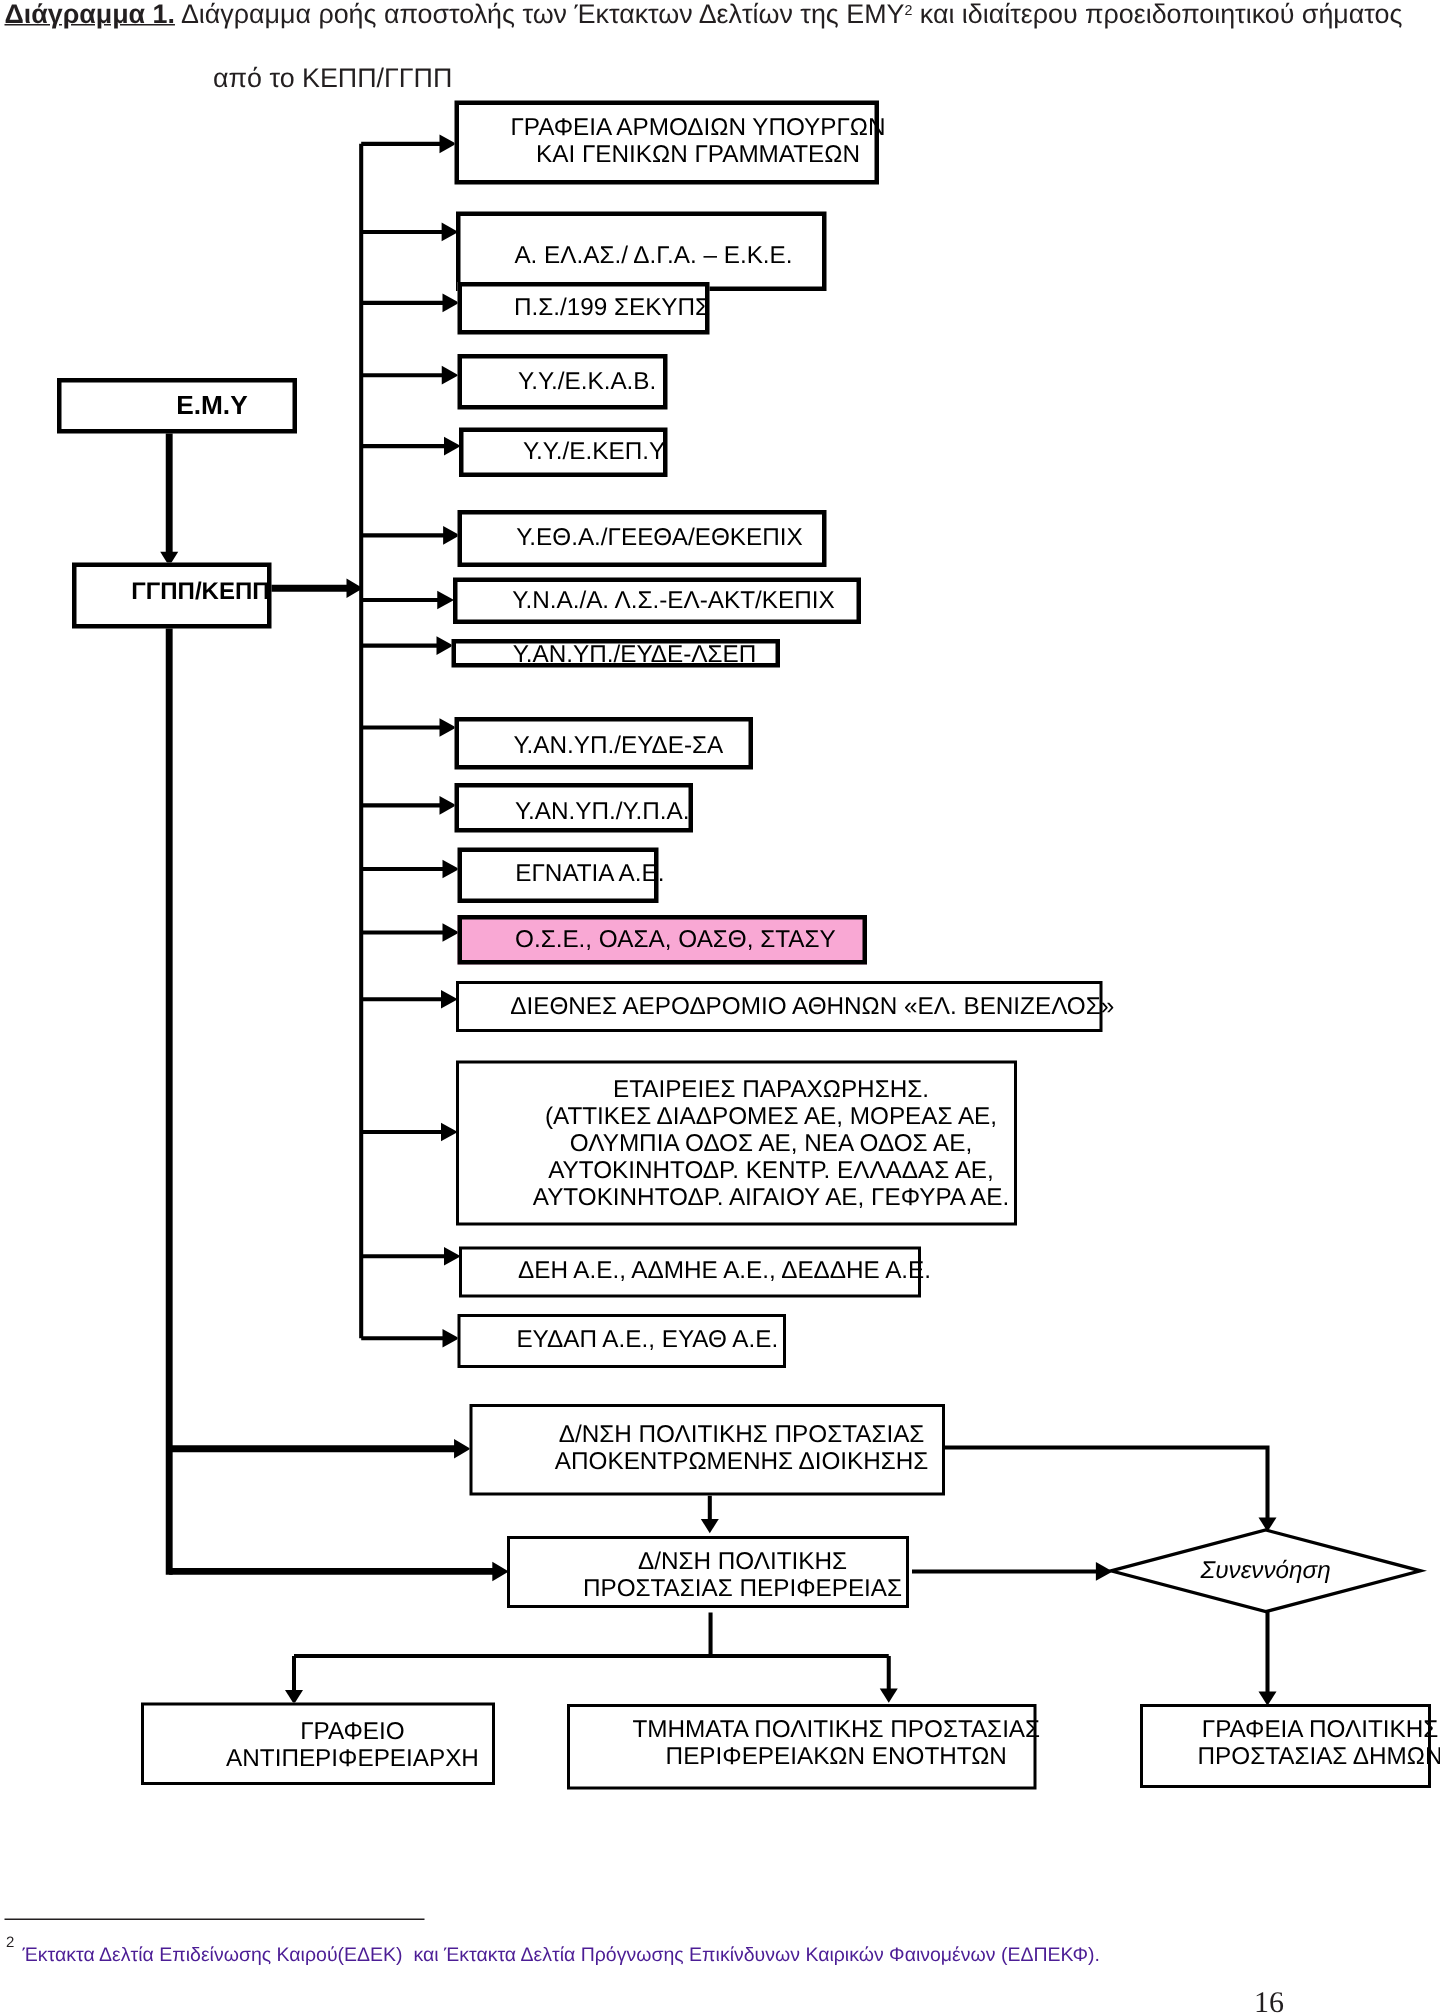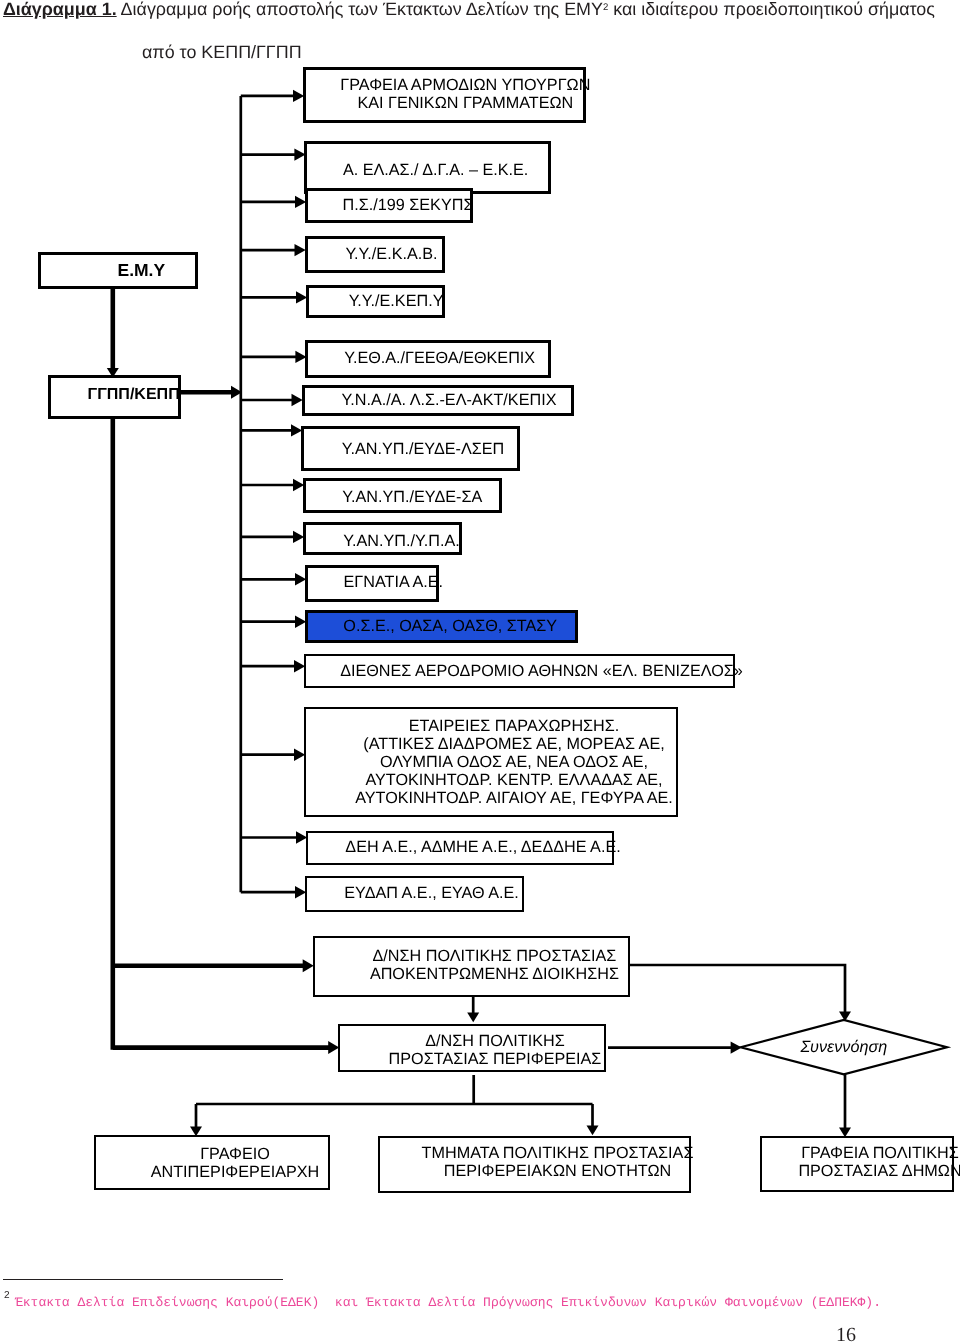--- a/index.html
+++ b/index.html
@@ -11,21 +11,21 @@
   .hdr-wrap{position:absolute;left:3px;top:-2px;width:940px;}
   .hdr-line{font-family:"Liberation Sans",sans-serif;font-size:17.9px;line-height:23px;color:#231f20;}
   #hdr2{text-align:left;padding-left:139px;margin-top:20px;}
   #fig-label{font-weight:bold;text-decoration:underline;}
   sup.fn{font-size:9.5px;vertical-align:baseline;position:relative;top:-5.5px;line-height:0;}
   .node{position:absolute;box-sizing:border-box;background:transparent;
         display:flex;align-items:center;justify-content:center;text-align:center;padding-left:46px;}
   .node .lbl{display:block;white-space:pre;}
   .dia-label{position:absolute;display:flex;align-items:center;justify-content:center;text-align:center;}
   #fn-rule{position:absolute;left:3px;top:1279px;width:280px;height:1.4px;background:#231f20;}
-  #fn-text{position:absolute;left:15px;top:1295px;font-family:Liberation Mono, monospace;font-size:13px;color:#ec4899;white-space:pre;}
+  #fn-text{position:absolute;left:15px;top:1295px;font-family:Liberation Sans, sans-serif;font-size:13px;color:#4c1d95;white-space:pre;}
   #fn-mark{position:absolute;left:4px;top:1290px;font-family:"Liberation Sans",sans-serif;font-size:10px;color:#231f20;}
   #page-num{position:absolute;left:836px;top:1324px;font-family:"Liberation Serif",serif;font-size:20px;color:#231f20;}
 </style>
 </head>
 <body>
 
 <div id="page">
 
   <div class="hdr-wrap">
     <div class="hdr-line">
@@ -114,33 +114,33 @@
       </div>
       <div class="node" style="left: 306px; top: 285.3px; width: 138.5px; height: 32.4px; border: 3px solid rgb(0, 0, 0); font-size: 16.2px; line-height: 17.8px; font-weight: normal; background: rgb(255, 255, 255);">
         <span class="lbl" style="position: relative; left: -1px; top: 0px;">Υ.Υ./Ε.ΚΕΠ.Υ.</span>
       </div>
       <div class="node" style="left: 305.4px; top: 339.9px; width: 245.5px; height: 38.1px; border: 3px solid rgb(0, 0, 0); font-size: 16.2px; line-height: 17.8px; font-weight: normal; background: rgb(255, 255, 255);">
         <span class="lbl" style="position: relative; left: -11.5px; top: 0px;">Υ.ΕΘ.Α./ΓΕΕΘΑ/ΕΘΚΕΠΙΧ</span>
       </div>
       <div class="node" style="left: 301.5px; top: 384.9px; width: 272px; height: 31.2px; border: 3px solid rgb(0, 0, 0); font-size: 16.2px; line-height: 17.8px; font-weight: normal; background: rgb(255, 255, 255);">
         <span class="lbl" style="position: relative; left: -11.5px; top: 0px;">Υ.Ν.Α./Α. Λ.Σ.-ΕΛ-ΑΚΤ/ΚΕΠΙΧ</span>
       </div>
-      <div class="node" style="left: 301px; top: 425.6px; width: 219px; height: 45px; border: 3px solid rgb(0, 0, 0); font-size: 16.2px; line-height: 17.8px; font-weight: normal; background: rgb(255, 255, 255);">
+      <div class="node" style="left: 301px; top: 425.6px; width: 219px; height: 19px; border: 3px solid rgb(0, 0, 0); font-size: 16.2px; line-height: 17.8px; font-weight: normal; background: rgb(255, 255, 255);">
         <span class="lbl" style="position: relative; left: -10.5px; top: 2px;">Υ.ΑΝ.ΥΠ./ΕΥΔΕ-ΛΣΕΠ</span>
       </div>
       <div class="node" style="left: 303px; top: 477.6px; width: 198.5px; height: 35.2px; border: 3px solid rgb(0, 0, 0); font-size: 16.2px; line-height: 17.8px; font-weight: normal; background: rgb(255, 255, 255);">
         <span class="lbl" style="position: relative; left: -13px; top: 3px;">Υ.ΑΝ.ΥΠ./ΕΥΔΕ-ΣΑ</span>
       </div>
       <div class="node" style="left: 303px; top: 521.9px; width: 159px; height: 33px; border: 3px solid rgb(0, 0, 0); font-size: 16.2px; line-height: 17.8px; font-weight: normal; background: rgb(255, 255, 255);">
         <span class="lbl" style="position: relative; left: -4px; top: 4px;">Υ.ΑΝ.ΥΠ./Υ.Π.Α.</span>
       </div>
       <div class="node" style="left: 305px; top: 564.6px; width: 133.5px; height: 37.2px; border: 3px solid rgb(0, 0, 0); font-size: 16.2px; line-height: 17.8px; font-weight: normal; background: rgb(255, 255, 255);">
         <span class="lbl" style="position: relative; left: -1.5px; top: 0px;">ΕΓΝΑΤΙΑ Α.Ε.</span>
       </div>
-      <div class="node" style="left: 305px; top: 610.3px; width: 272.5px; height: 33.2px; border: 3px solid rgb(0, 0, 0); font-size: 16.2px; line-height: 17.8px; font-weight: normal; background: #1d4ed8;">
+      <div class="node" style="left: 305px; top: 610.3px; width: 272.5px; height: 33.2px; border: 3px solid rgb(0, 0, 0); font-size: 16.2px; line-height: 17.8px; font-weight: normal; background: #f9a8d4;">
         <span class="lbl" style="position: relative; left: -14px; top: 0px;">Ο.Σ.Ε., ΟΑΣΑ, ΟΑΣΘ, ΣΤΑΣΥ</span>
       </div>
       <div class="node" style="left: 304px; top: 653.8px; width: 431px; height: 33.9px; border: 2.4px solid rgb(0, 0, 0); font-size: 16.2px; line-height: 17.8px; font-weight: normal; background: rgb(255, 255, 255);">
         <span class="lbl" style="position: relative; left: -1px; top: 1px;">ΔΙΕΘΝΕΣ ΑΕΡΟΔΡΟΜΙΟ ΑΘΗΝΩΝ «ΕΛ. ΒΕΝΙΖΕΛΟΣ»</span>
       </div>
       <div class="node" style="left: 304px; top: 707px; width: 374px; height: 109.9px; border: 2.4px solid rgb(0, 0, 0); font-size: 16.2px; line-height: 17.8px; font-weight: normal; background: rgb(255, 255, 255);">
         <span class="lbl" style="position: relative; left: 0px; top: 1px;">ΕΤΑΙΡΕΙΕΣ ΠΑΡΑΧΩΡΗΣΗΣ.
 (ΑΤΤΙΚΕΣ ΔΙΑΔΡΟΜΕΣ ΑΕ, ΜΟΡΕΑΣ ΑΕ,
 ΟΛΥΜΠΙΑ ΟΔΟΣ ΑΕ, ΝΕΑ ΟΔΟΣ ΑΕ,
 ΑΥΤΟΚΙΝΗΤΟΔΡ. ΚΕΝΤΡ. ΕΛΛΑΔΑΣ ΑΕ,

